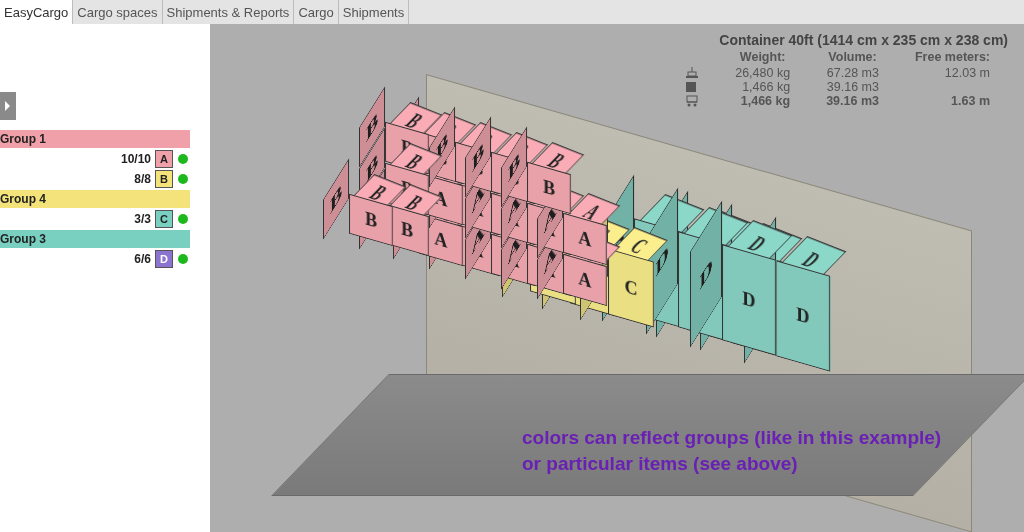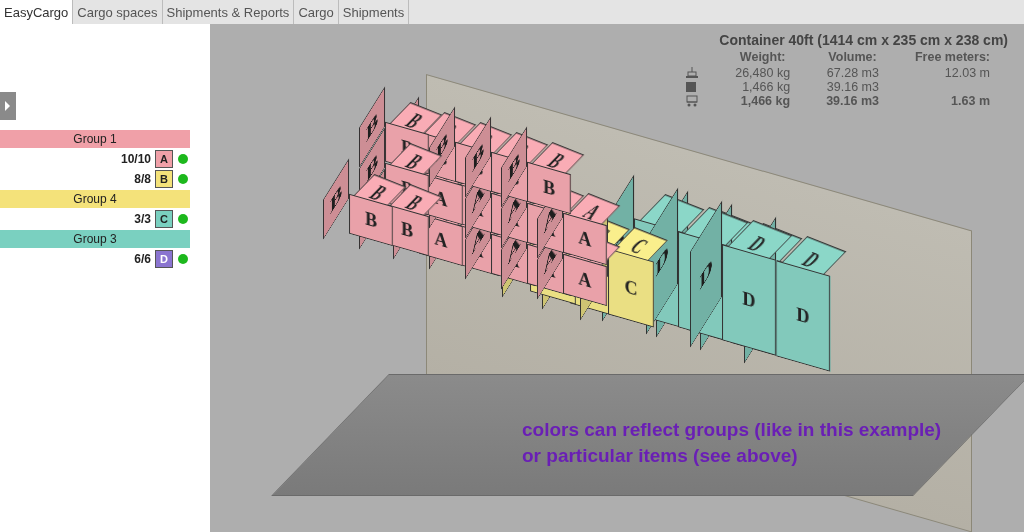--- a/index.html
+++ b/index.html
@@ -3,21 +3,21 @@
 <meta charset="utf-8">
 <style>
 html,body{margin:0;padding:0;width:1024px;height:532px;font-family:Arial,Helvetica,sans-serif;overflow:hidden;background:#a8a8a8}
 .topbar{display:flex;background:#e4e4e4;height:24px;font-size:13px;color:#555;border-bottom:1px solid #bcbcbc}
 .topbar .tab{padding:4px 4px;border-right:1px solid #bcbcbc;display:flex;align-items:center;cursor:pointer}
 .topbar .tab.active{background:#fff;color:#333}
 .sidebar{position:absolute;left:0;top:24px;width:210px;height:508px;background:#fff}
 .expand-handle{position:absolute;left:0;top:68px;width:16px;height:28px;background:#8a8a8a;display:flex;align-items:center;justify-content:center;cursor:pointer}
 .expand-handle svg{fill:#fff}
 .groups{position:absolute;top:104px;left:0;width:190px;font-size:12px;color:#222}
-.grp-head{height:18px;line-height:18px;text-align:center;font-weight:normal;margin-top:2px}
+.grp-head{height:18px;line-height:18px;text-align:left;font-weight:bold;margin-top:2px}
 .g-pink{background:#f0a0a8}
 .g-yellow{background:#f4e27a}
 .g-teal{background:#7ad0c0}
 .grp-row{display:flex;align-items:center;justify-content:flex-end;height:18px;margin-top:2px;padding-right:2px}
 .grp-row .cnt{font-weight:bold;margin-right:4px}
 .swatch{width:16px;height:16px;display:flex;align-items:center;justify-content:center;font-weight:bold;border:1px solid #555;font-size:11px;margin-right:5px}
 .sw-pink{background:#f0a0a8}
 .sw-yellow{background:#f4e27a}
 .sw-teal{background:#7ad0c0}
 .sw-purple{background:#8a74d0;color:#fff}
@@ -26,21 +26,21 @@
 .stats{position:absolute;right:16px;top:8px;font-size:13px;color:#444;text-align:right}
 .stats .title{font-weight:bold;font-size:14px;color:#444;margin-bottom:2px}
 .stats table{border-collapse:collapse;font-size:12.5px;color:#555}
 .stats th{font-weight:bold;padding:0 18px 2px 18px;text-align:center}
 .stats td{padding:0 18px;text-align:right}
 .stats td.ic{text-align:center;padding:0 4px}
 .stats td.ic svg{display:block}
 .stats tr.bold td{font-weight:bold}
 .floor{position:absolute;left:120px;top:350px;width:640px;height:120px;background:linear-gradient(180deg,#8b8b8b,#7a7a7a);transform:skewX(-44deg);border:1px solid #6a6a6a}
 .wall{position:absolute;left:216px;top:50px;width:544px;height:300px;background:linear-gradient(180deg,#bfbcb2,#b4b0a5);transform:skewY(16deg);transform-origin:left top;border:1px solid #8c8878}
-.caption{position:absolute;left:312px;bottom:62px;color:#6a1fb5;font-weight:bold;font-size:19px;line-height:1.4}
+.caption{position:absolute;left:312px;bottom:54px;color:#6a1fb5;font-weight:bold;font-size:19px;line-height:1.4}
 
 .scene{position:absolute;left:0;top:0;right:0;bottom:0;pointer-events:none}
 .cube{position:absolute;transform-style:preserve-3d}
 .face{position:absolute;border:1px solid #333;display:flex;align-items:center;justify-content:center;font-weight:bold;font-family:Georgia,serif;font-size:18px;color:#222;box-sizing:border-box}
 .top{transform-origin:bottom left}
 .side{transform-origin:top left}
 .c-pink .face{background:#e9a1a9}
 .c-yellow .face{background:#eadf83}
 .c-teal .face{background:#82c9bb}
 .top{filter:brightness(1.07)}

